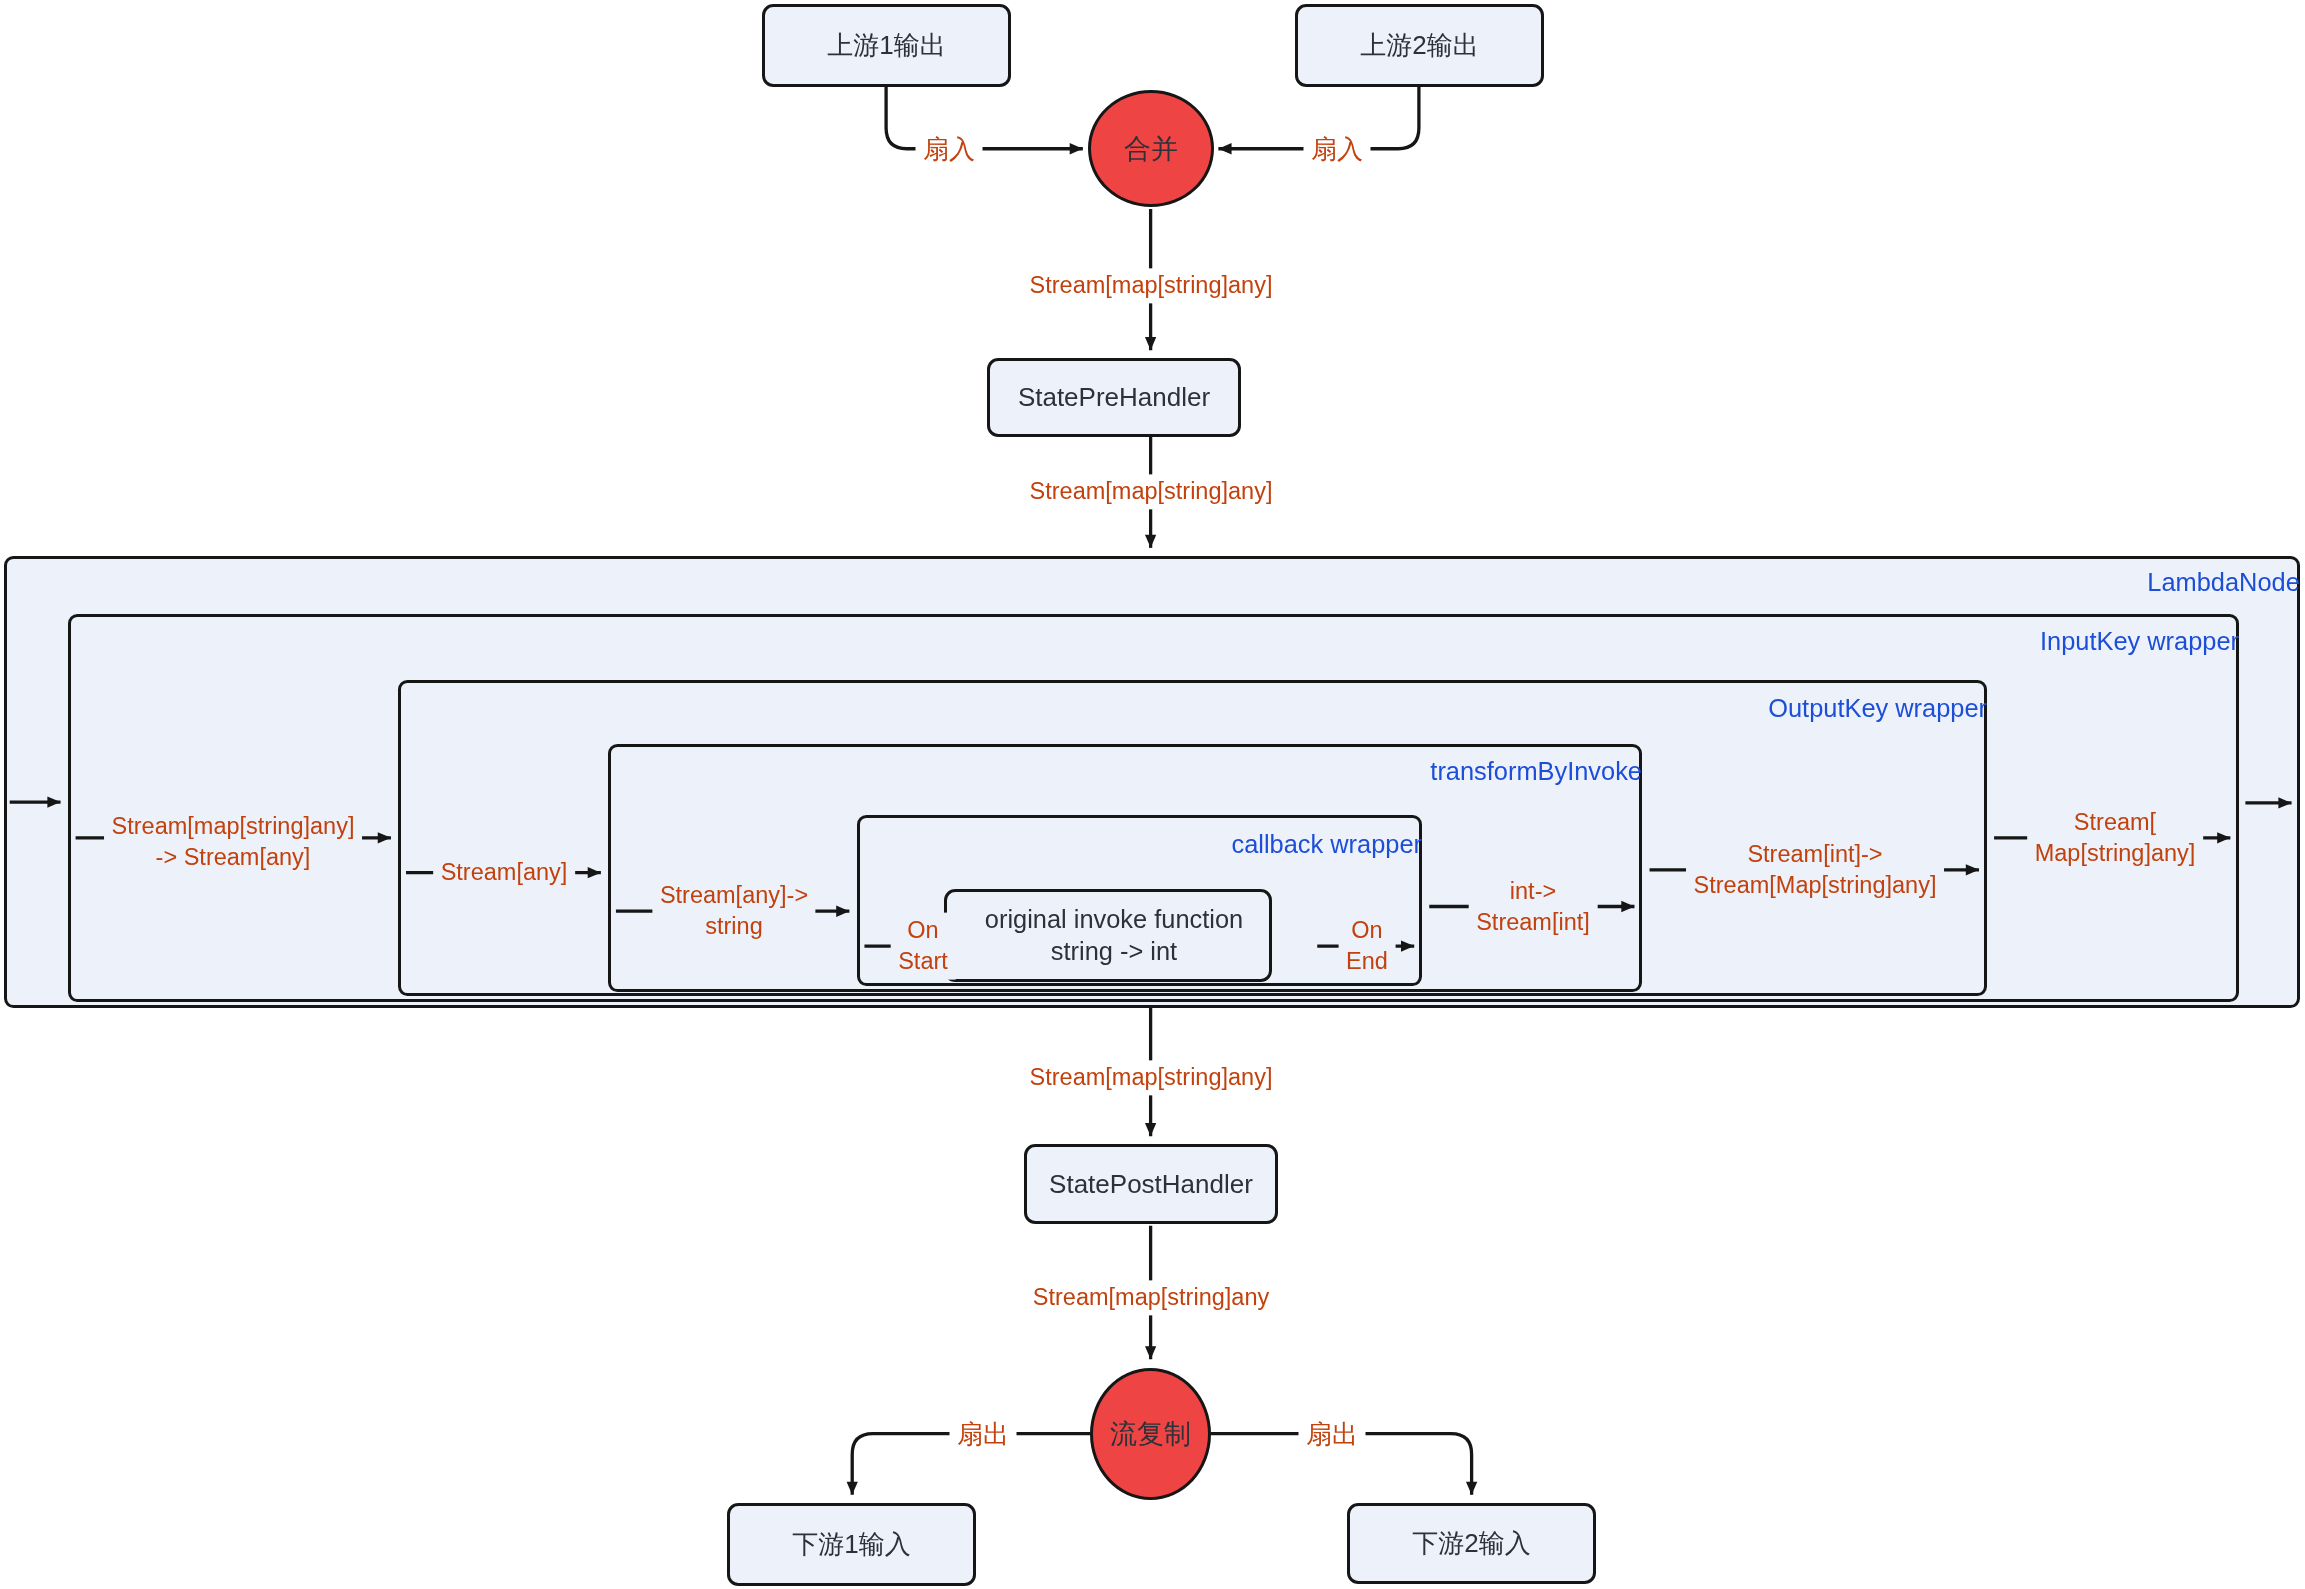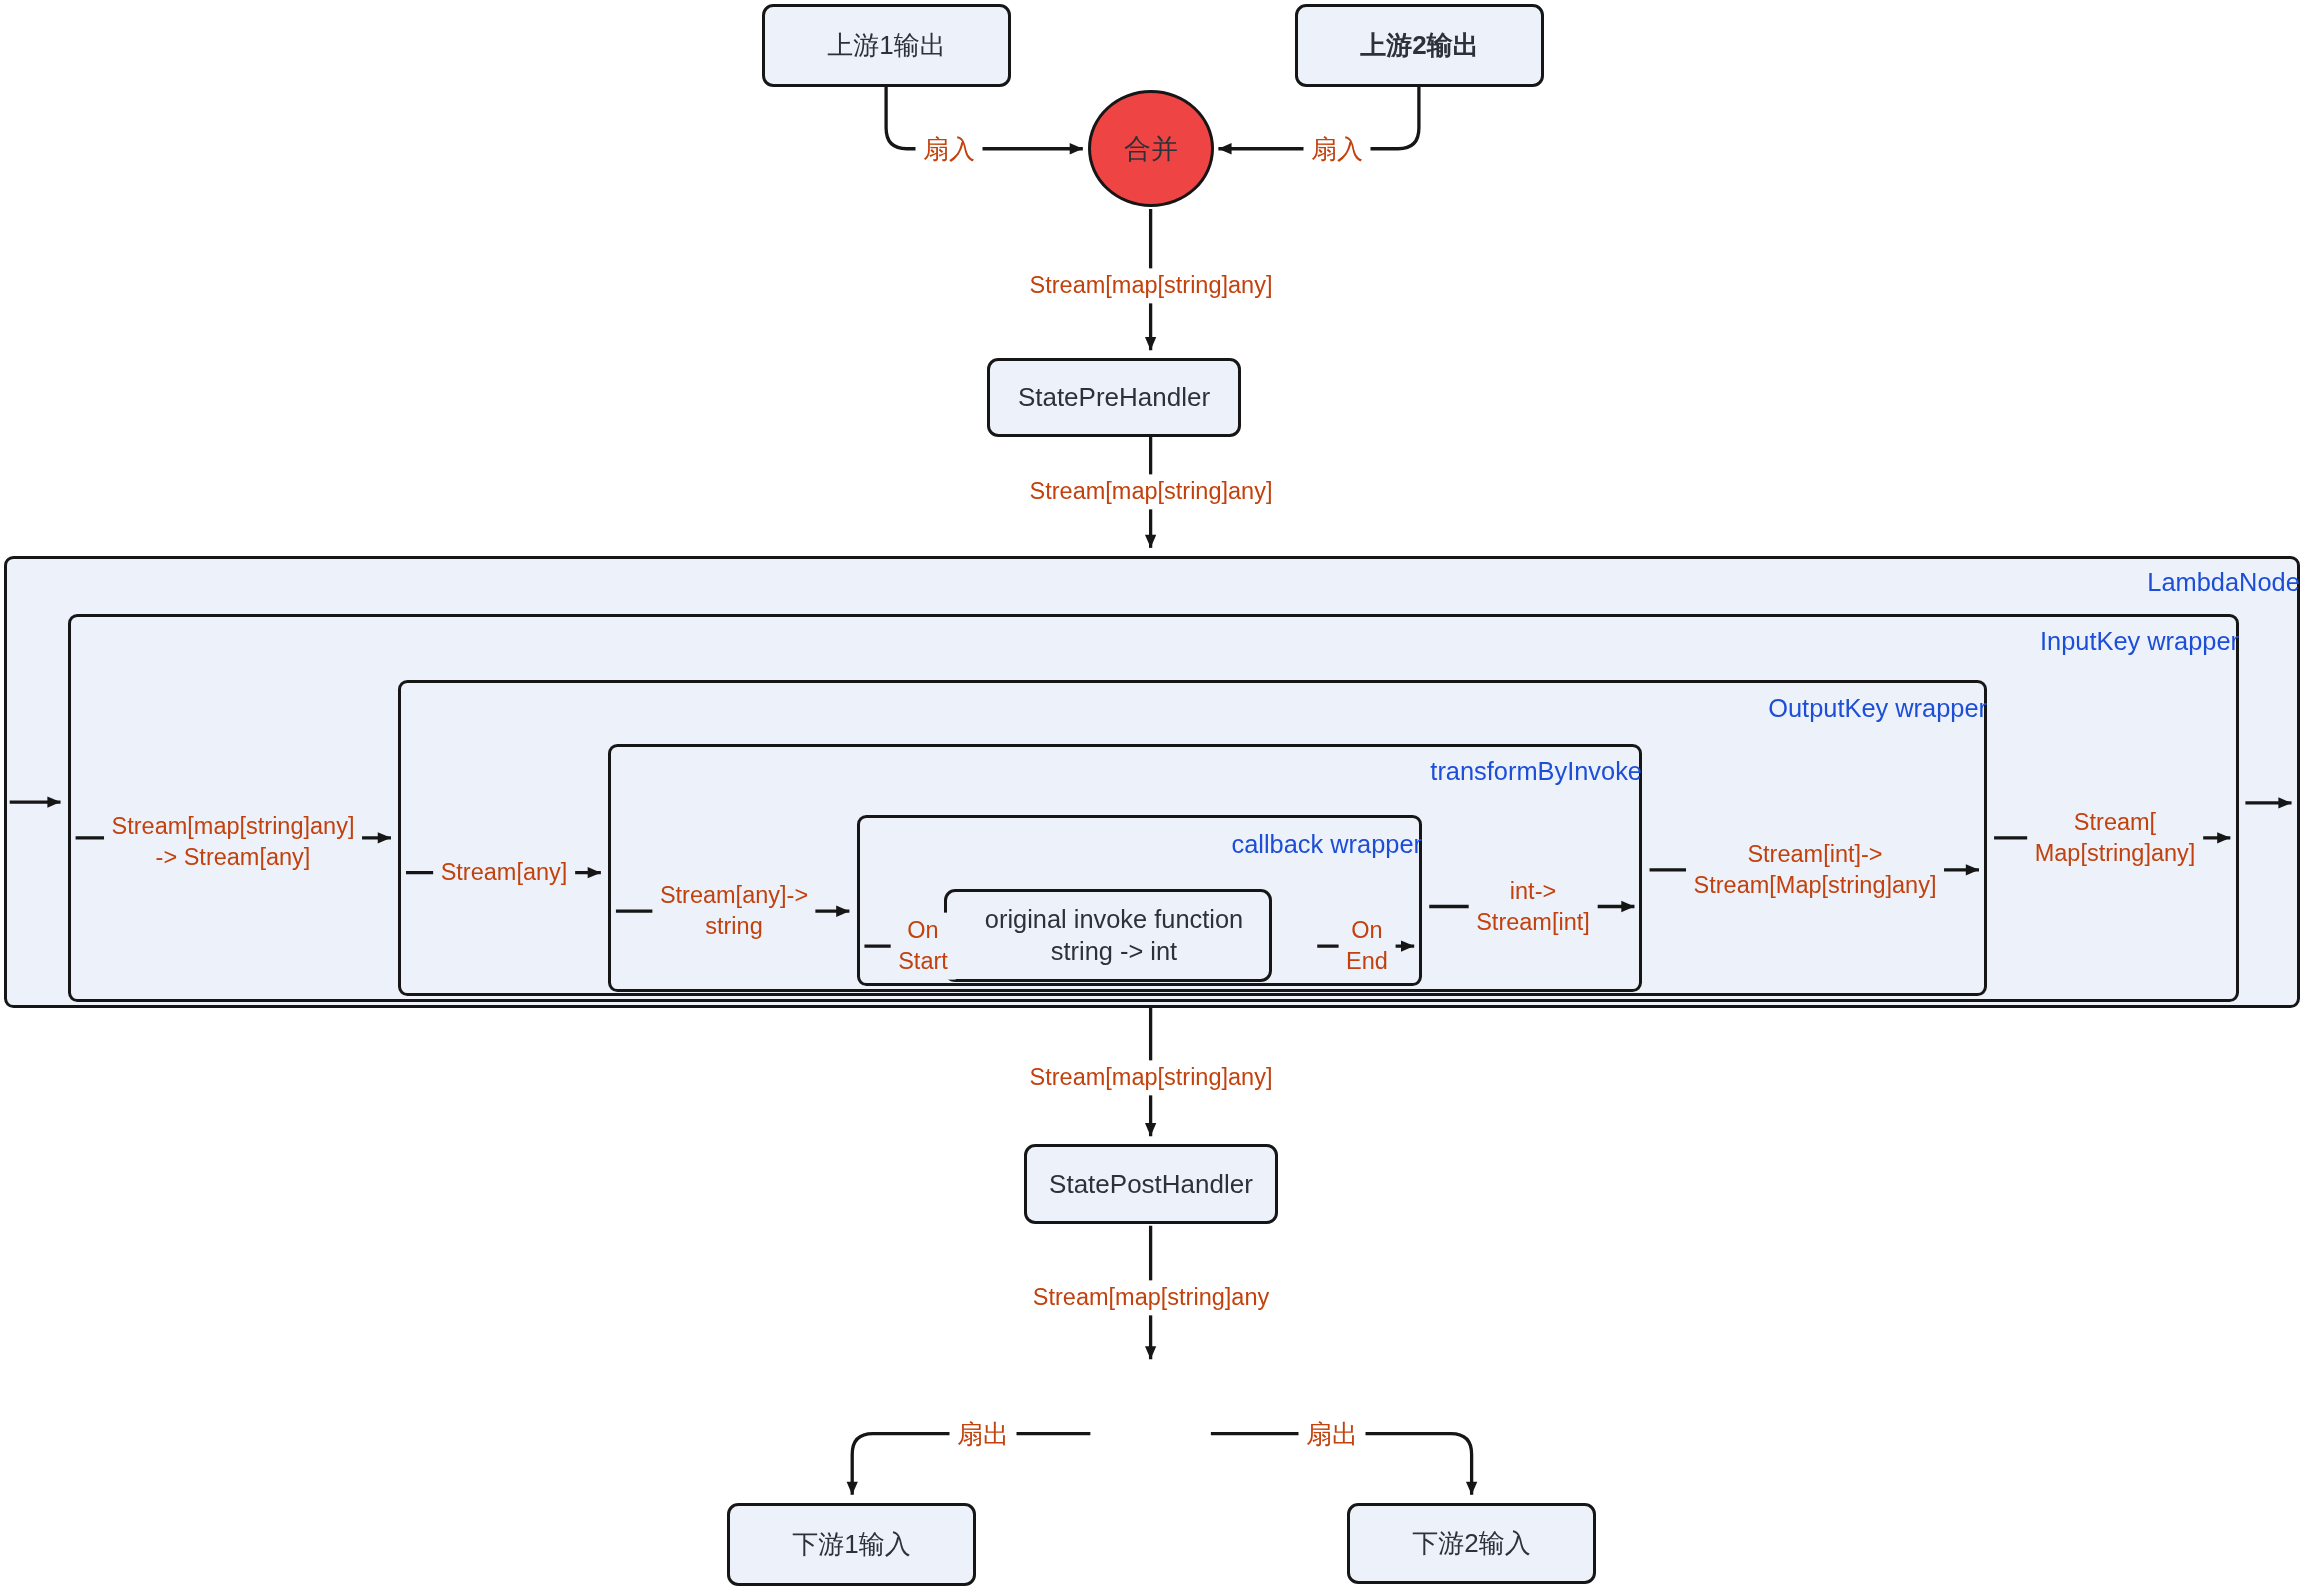--- a/index.html
+++ b/index.html
@@ -79,21 +79,21 @@
       <path d="M1158,1523 L927,1523 Q905,1523 905,1545 L905,1588" marker-end="url(#arrow)"></path>
       <path d="M1286,1523 L1541,1523 Q1563,1523 1563,1545 L1563,1588" marker-end="url(#arrow)"></path>
     </g>
   </svg>
 
   <div class="layer texts">
 
     <div class="node cjk" style="left:762px;top:3.8px;width:249px;height:83px;">
       <div>上游1输出</div>
     </div>
-    <div class="node cjk" style="left:1295px;top:3.8px;width:249px;height:83px;font-weight:bold;">
+    <div class="node cjk" style="left:1295px;top:3.8px;width:249px;height:83px;">
       <div>上游2输出</div>
     </div>
     <div class="circle" style="left:1088px;top:90px;width:126px;height:117px;">
       <div>合并</div>
     </div>
     <div class="node" style="left:987px;top:358px;width:254px;height:79px;">
       <div>StatePreHandler</div>
     </div>
 
     <div class="ctitle" style="left:3.8px;top:568px;width:2296px;">LambdaNode</div>
@@ -102,20 +102,23 @@
     <div class="ctitle" style="left:608px;top:757px;width:1034px;">transformByInvoke</div>
     <div class="ctitle" style="left:857px;top:830px;width:565px;">callback wrapper</div>
 
     <div class="node" style="left:944px;top:889px;width:328px;height:93px;font-size:25.4px;padding-left:12px;">
       <div>original invoke function</div>
       <div>string -&gt; int</div>
     </div>
 
     <div class="node" style="left:1024px;top:1144px;width:254px;height:80px;">
       <div>StatePostHandler</div>
+    </div>
+    <div class="circle" style="left:1090px;top:1368px;width:121px;height:132px;">
+      <div>流复制</div>
     </div>
     <div class="node cjk" style="left:727px;top:1503px;width:249px;height:83px;">
       <div>下游1输入</div>
     </div>
     <div class="node cjk" style="left:1347px;top:1503px;width:249px;height:81px;">
       <div>下游2输入</div>
     </div>
 
     <div class="elabel on-white cjk" style="left:949px;top:149px;">扇入</div>
     <div class="elabel on-white cjk" style="left:1337px;top:149px;">扇入</div>

